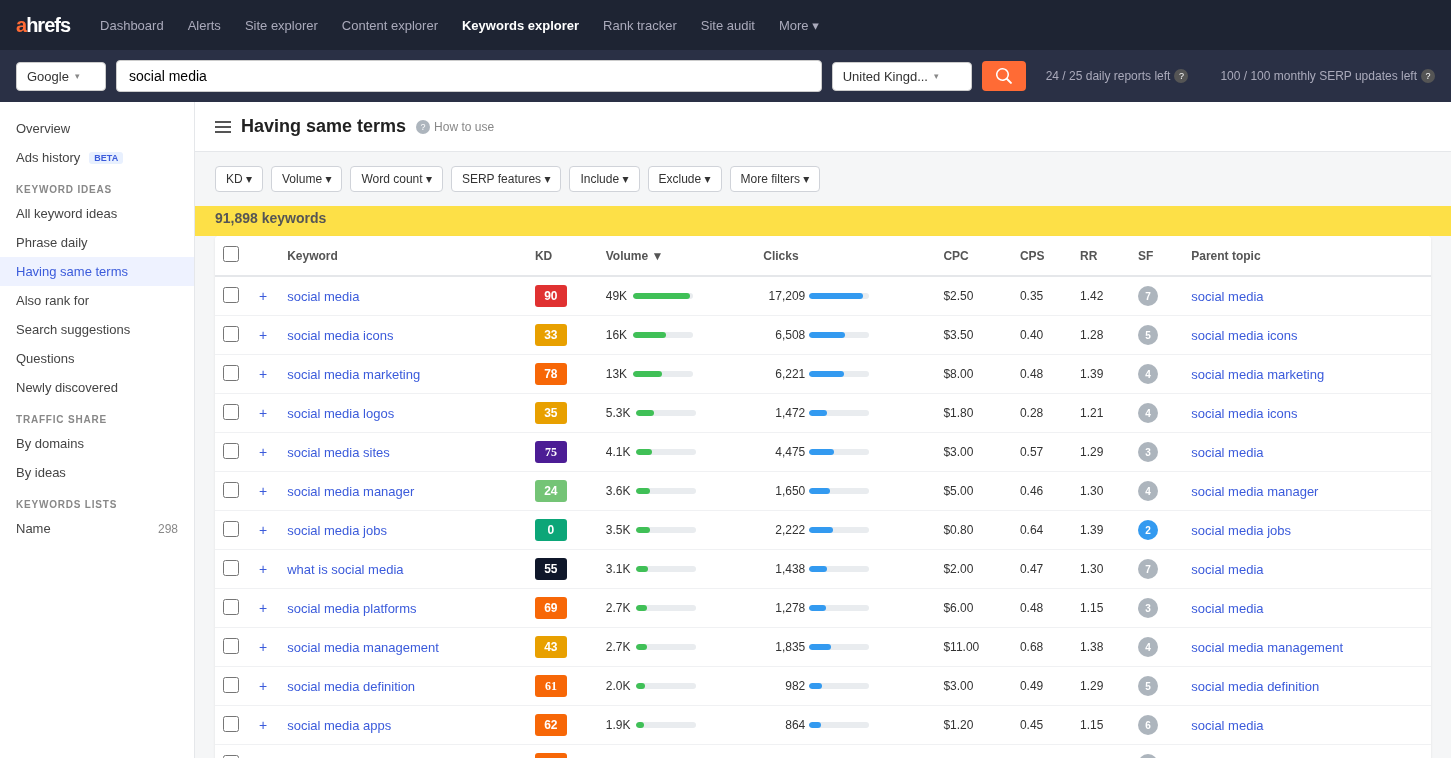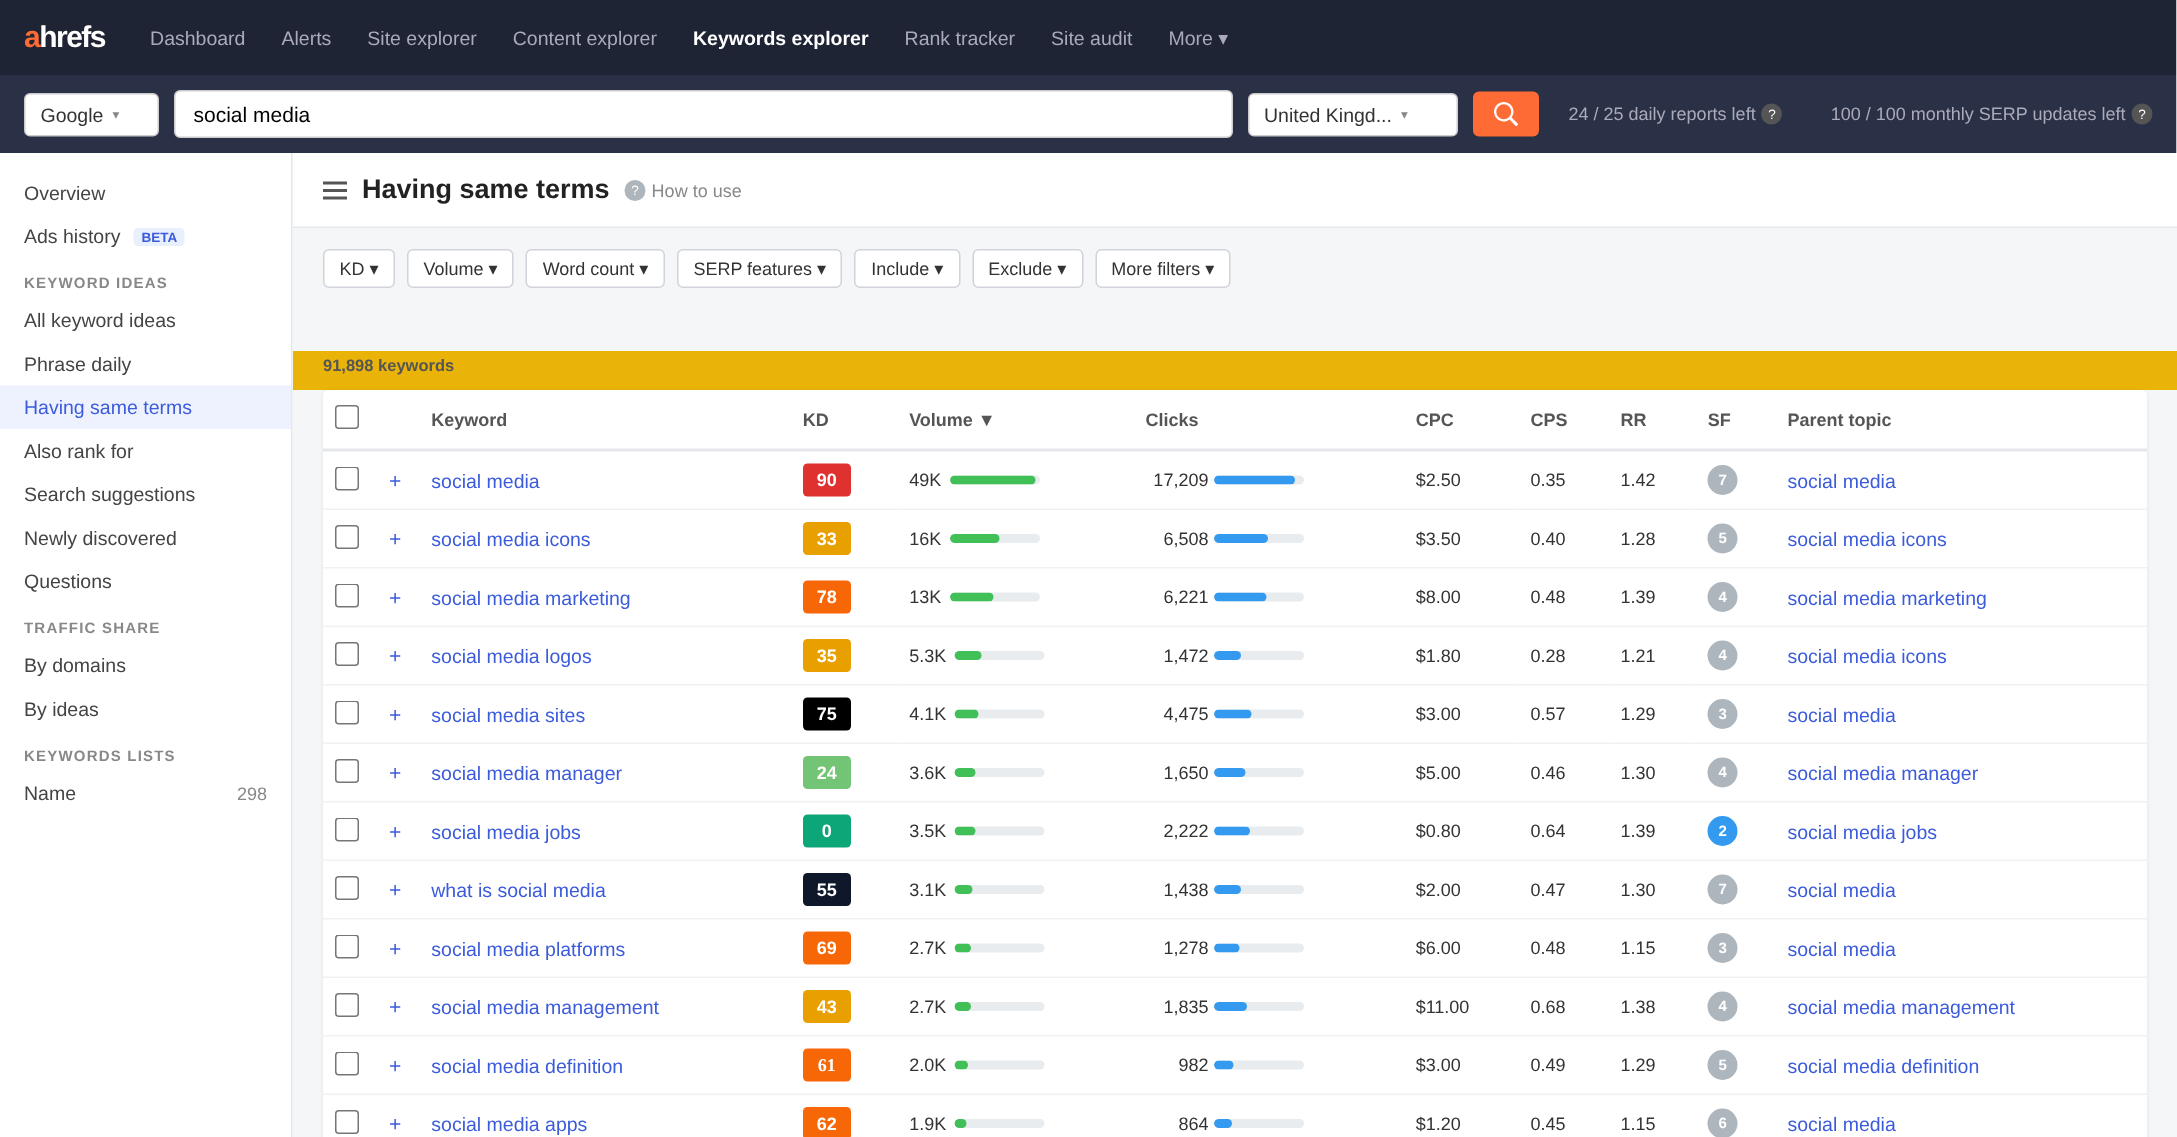--- a/index.html
+++ b/index.html
@@ -43,21 +43,21 @@
     .hamburger span { display: block; width: 16px; height: 2px; background: #555; }
     .page-title { font-size: 18px; font-weight: 700; color: #222; }
     .how-to-use { color: #888; font-size: 12px; display: flex; align-items: center; gap: 4px; cursor: pointer; }
 
     
     .filters-bar { padding: 14px 20px; display: flex; align-items: center; gap: 8px; background: #f5f6f7; }
     .filter-btn { background: #fff; border: 1px solid #d0d3d9; border-radius: 4px; padding: 5px 10px; font-size: 12px; cursor: pointer; display: flex; align-items: center; gap: 4px; color: #333; white-space: nowrap; }
     .chevron { font-size: 9px; color: #888; }
 
     
-    .kw-count { padding: 4px 20px 10px; color: #555; font-size: 11px; background: #eab308; margin-top: 28px; }
+    .kw-count { padding: 4px 20px 10px; color: #555; font-size: 14px; background: #fde047; }
 
     
     .table-wrap { padding: 0 20px 20px; }
     table { width: 100%; border-collapse: collapse; background: #fff; border-radius: 4px; overflow: hidden; box-shadow: 0 1px 3px rgba(0,0,0,0.08); }
     thead tr { background: #fff; border-bottom: 2px solid #e5e7ea; }
     th { padding: 10px 8px; text-align: left; font-size: 12px; font-weight: 600; color: #555; white-space: nowrap; }
     td { padding: 8px 8px; font-size: 12px; color: #333; border-bottom: 1px solid #f0f1f3; white-space: nowrap; }
     .cb { width: 16px; height: 16px; border: 1px solid #ccc; border-radius: 2px; }
     .plus-btn { color: #3b5bdb; cursor: pointer; font-size: 14px; font-weight: 400; padding: 0 4px; }
     .kw-link { color: #3b5bdb; text-decoration: none; font-size: 13px; }
@@ -130,22 +130,22 @@
       <span>Ads history</span>
       <span class="badge-beta">BETA</span>
     </div>
 
     <div class="sidebar-section">KEYWORD IDEAS</div>
     <div class="sidebar-item">All keyword ideas</div>
     <div class="sidebar-item">Phrase daily</div>
     <div class="sidebar-item active">Having same terms</div>
     <div class="sidebar-item">Also rank for</div>
     <div class="sidebar-item">Search suggestions</div>
+    <div class="sidebar-item">Questions</div>
     <div class="sidebar-item">Newly discovered</div>
-    <div class="sidebar-item">Questions</div>
 
     <div class="sidebar-section">TRAFFIC SHARE</div>
     <div class="sidebar-item">By domains</div>
     <div class="sidebar-item">By ideas</div>
 
     <div class="sidebar-section">KEYWORDS LISTS</div>
     <div class="sidebar-name-row">
       <span>Name</span>
       <span class="count-badge">298</span>
     </div>
@@ -320,21 +320,21 @@
     <td>
       <span class="sf-badge sf-gray">4</span>
     </td>
     <td><a class="kw-link" href="#">social media icons</a></td>
   </tr>
             <tr>
     <td><input type="checkbox" class="cb" style=""></td>
     <td><span class="plus-btn">+</span></td>
     <td><a class="kw-link" href="#">social media sites</a></td>
     <td>
-      <span class="kd-badge" style="background:#000000;">75</span>
+      <span class="kd-badge" style="background:#4c1d95;font-family:Liberation Serif, serif;">75</span>
     </td>
     <td>
       <div class="vol-bar">
         <span>4.1K</span>
         <div class="bar-bg">
           <div class="bar-fill bar-green" style="width:26%"></div>
         </div>
       </div>
     </td>
     <td>

